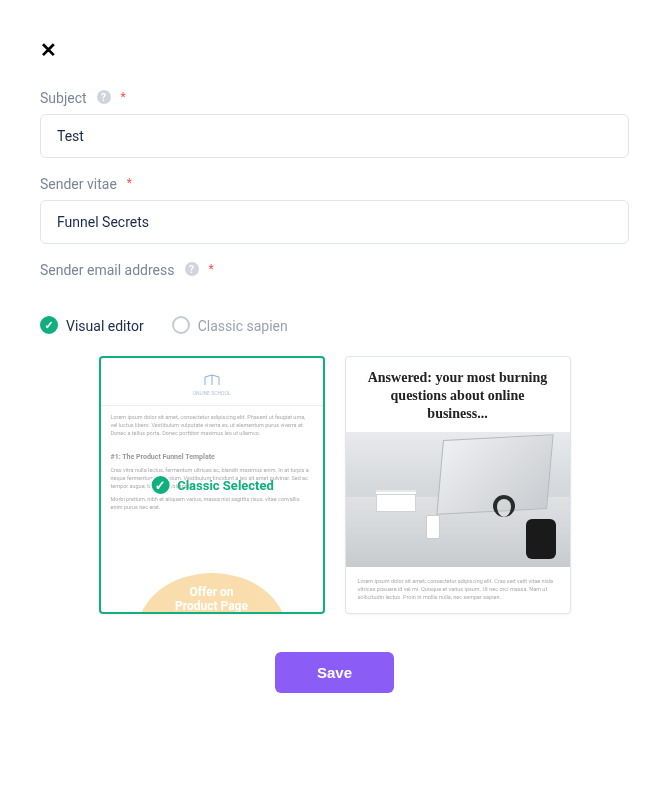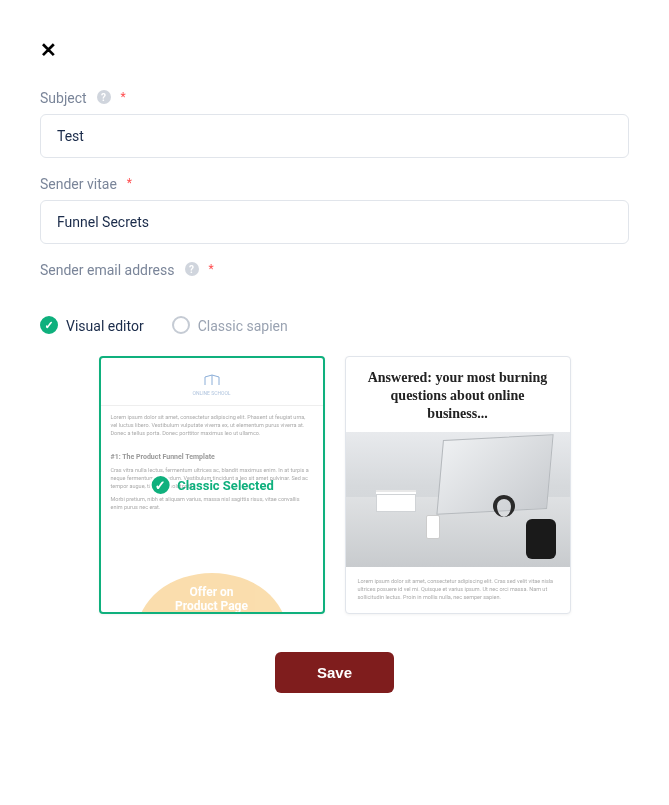--- a/index.html
+++ b/index.html
@@ -235,21 +235,21 @@
     .headp { position: absolute; right: 55px; bottom: 50px; width: 22px; height: 22px; border: 4px solid #2a2a2a; border-radius: 50%; border-bottom: none; }
     .phone { position: absolute; left: 80px; bottom: 28px; width: 14px; height: 24px; background: #fff; border: 1px solid #ccc; border-radius: 2px; }
     .tpl2-body { padding: 10px 12px; font-size: 5.5px; color: #aaa; line-height: 1.5; }
 
     .footer {
       display: flex;
       justify-content: center;
       margin-top: 38px;
     }
     .save-btn {
-      background: #7f1d1d;
+      background: #8b5cf6;
       color: #fff;
       border: none;
       border-radius: 6px;
       padding: 12px 42px;
       font-size: 15px;
       font-weight: 600;
       cursor: pointer;
     }
   </style>
 </head>

